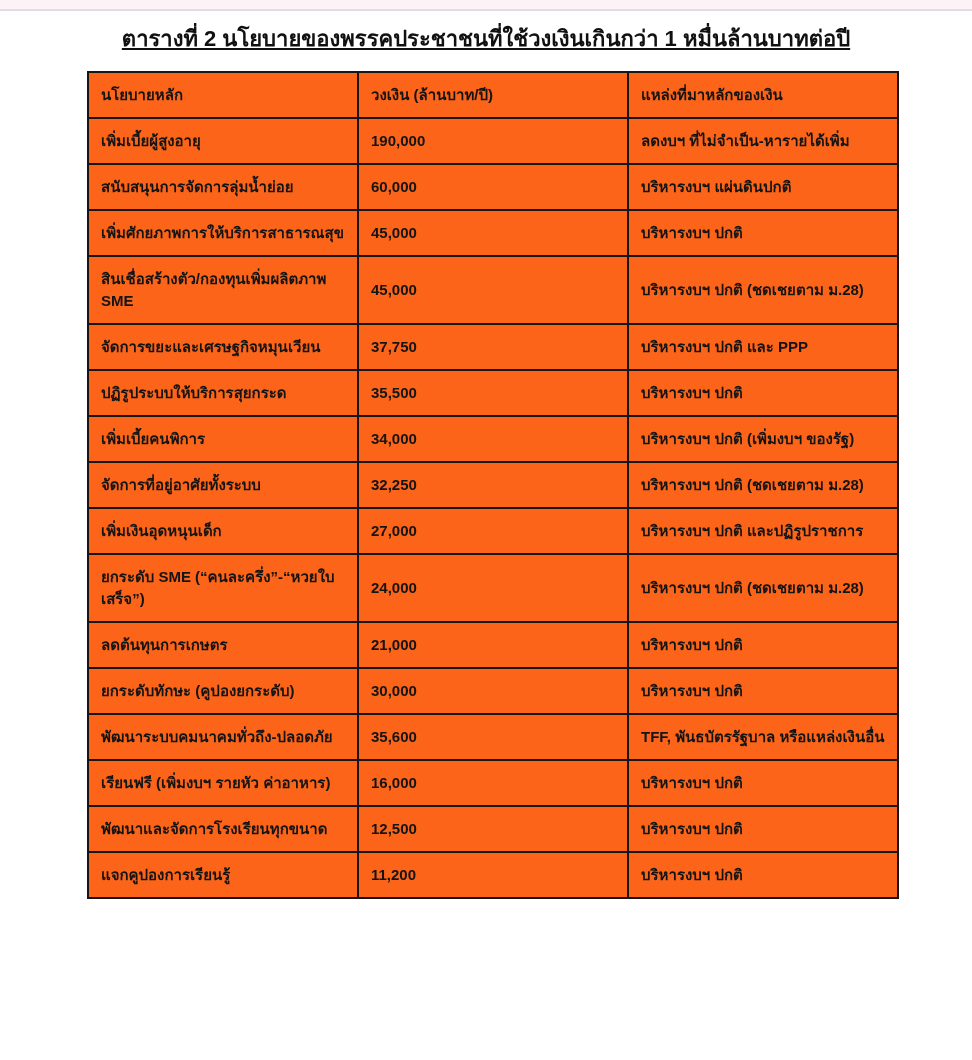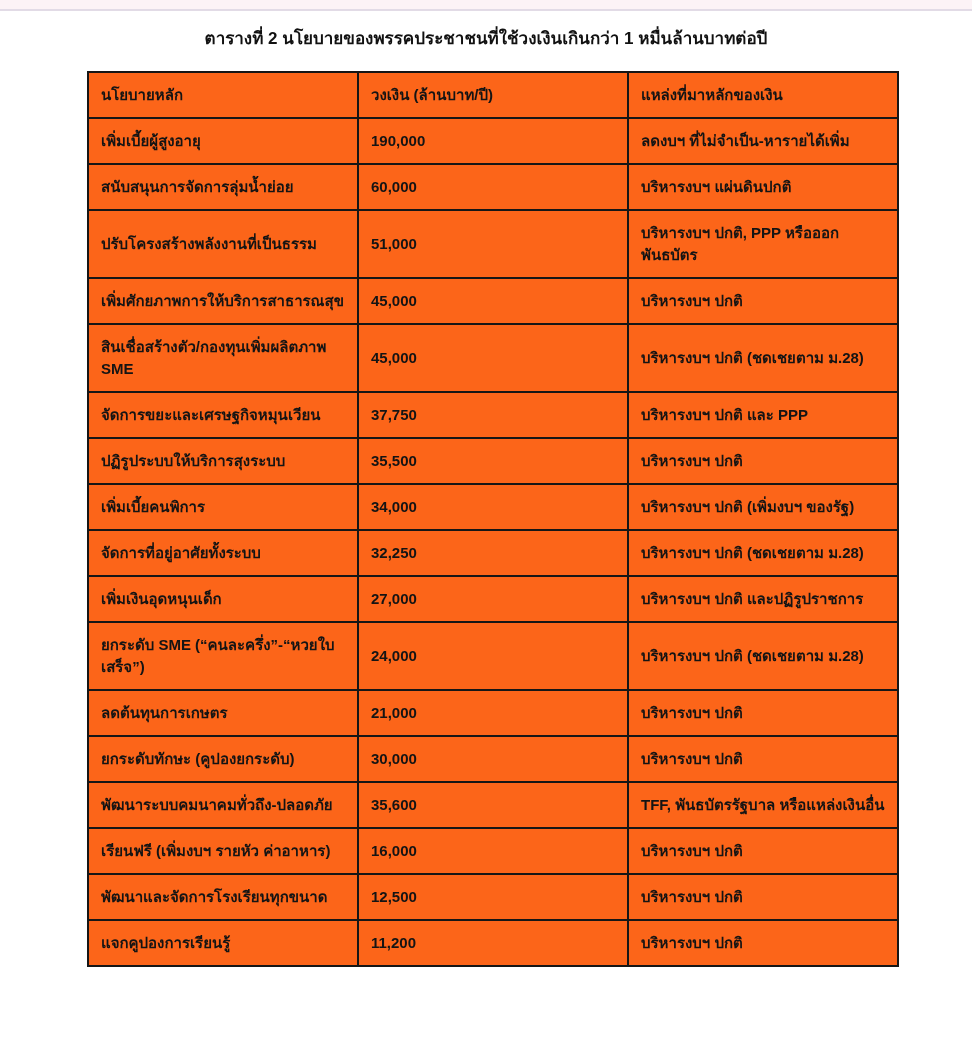--- a/index.html
+++ b/index.html
@@ -11,24 +11,25 @@
     overflow: hidden;
   }
   .top-strip {
     height: 9px;
     background: #fcf3f6;
     border-bottom: 2px solid #e2dbe6;
   }
   .page-title {
     margin: 16px 0 0 0;
     text-align: center;
-    font-size: 17px;
+    font-size: 22px;
     font-weight: bold;
     line-height: 24px;
     color: #111111;
+    text-decoration: underline;
   }
   table.policy-table {
     border-collapse: collapse;
     table-layout: fixed;
     width: 810px;
     margin: 20px 0 0 87px;
     background: #fc6519;
   }
   .policy-table col.c1 { width: 270px; }
   .policy-table col.c2 { width: 270px; }
@@ -71,41 +72,36 @@
         <td class="td-policy">เพิ่มเบี้ยผู้สูงอายุ</td>
         <td class="td-budget">190,000</td>
         <td class="td-source">ลดงบฯ ที่ไม่จำเป็น-หารายได้เพิ่ม</td>
       </tr>
       <tr>
         <td class="td-policy">สนับสนุนการจัดการลุ่มน้ำย่อย</td>
         <td class="td-budget">60,000</td>
         <td class="td-source">บริหารงบฯ แผ่นดินปกติ</td>
       </tr>
       <tr>
-        <td class="td-policy">ปรับโครงสร้างพลังงานที่เป็นธรรม</td>
-        <td class="td-budget">51,000</td>
-        <td class="td-source">บริหารงบฯ ปกติ, PPP หรือออกพันธบัตร</td>
-      </tr>
-      <tr>
         <td class="td-policy">เพิ่มศักยภาพการให้บริการสาธารณสุข</td>
         <td class="td-budget">45,000</td>
         <td class="td-source">บริหารงบฯ ปกติ</td>
       </tr>
       <tr>
         <td class="td-policy">สินเชื่อสร้างตัว/กองทุนเพิ่มผลิตภาพ SME</td>
         <td class="td-budget">45,000</td>
         <td class="td-source">บริหารงบฯ ปกติ (ชดเชยตาม ม.28)</td>
       </tr>
       <tr>
         <td class="td-policy">จัดการขยะและเศรษฐกิจหมุนเวียน</td>
         <td class="td-budget">37,750</td>
         <td class="td-source">บริหารงบฯ ปกติ และ PPP</td>
       </tr>
       <tr>
-        <td class="td-policy">ปฏิรูประบบให้บริการสุงระบบ</td>
+        <td class="td-policy">ปฏิรูประบบให้บริการสุยกระด</td>
         <td class="td-budget">35,500</td>
         <td class="td-source">บริหารงบฯ ปกติ</td>
       </tr>
       <tr>
         <td class="td-policy">เพิ่มเบี้ยคนพิการ</td>
         <td class="td-budget">34,000</td>
         <td class="td-source">บริหารงบฯ ปกติ (เพิ่มงบฯ ของรัฐ)</td>
       </tr>
       <tr>
         <td class="td-policy">จัดการที่อยู่อาศัยทั้งระบบ</td>

